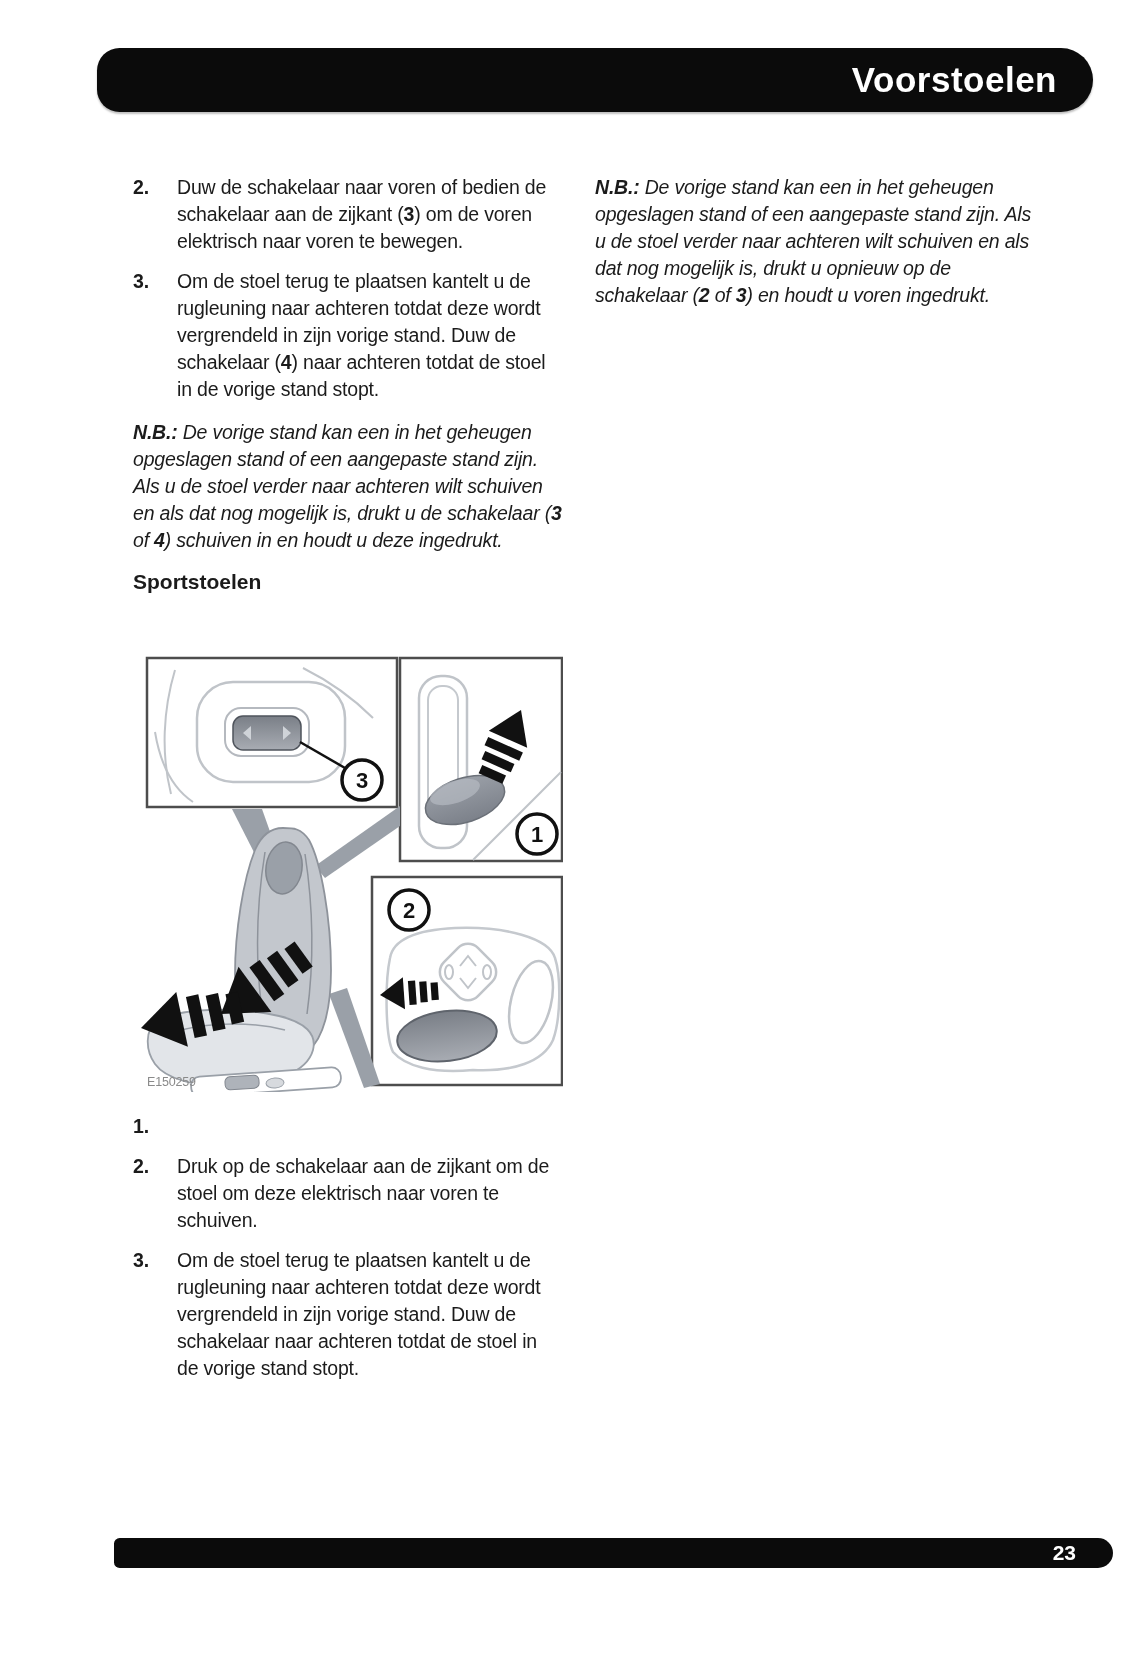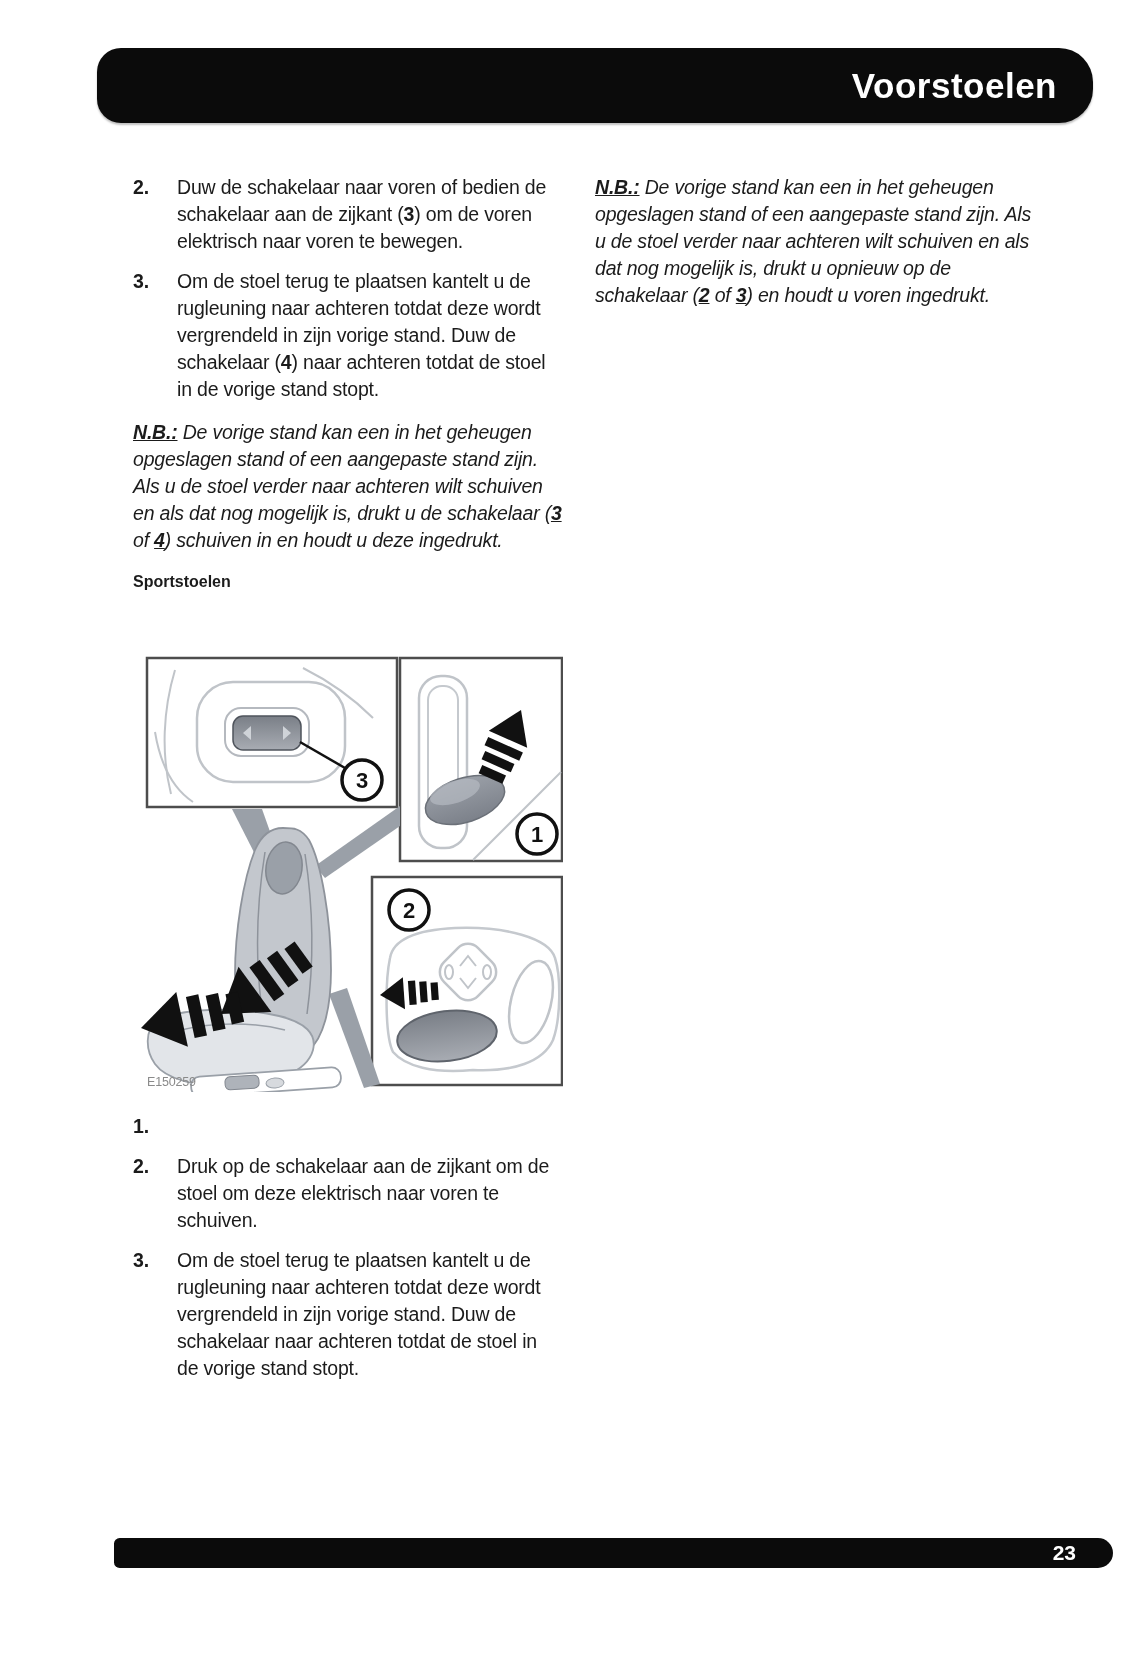--- a/index.html
+++ b/index.html
@@ -7,21 +7,21 @@
     position:relative;
     width:1142px;height:1654px;
     margin:0 auto;
     background:#ffffff;
     font-family:"Liberation Sans",sans-serif;
     color:#1b1b1b;
     overflow:hidden;
   }
   
   .header-bar{
-    position:absolute;left:97px;top:48px;width:996px;height:75px;
+    position:absolute;left:97px;top:48px;width:996px;height:64px;
     background:#0b0b0b;
     border-radius:24px 34px 34px 24px;
     box-shadow:0 2px 2px rgba(0,0,0,.25);
     display:flex;align-items:center;justify-content:flex-end;
   }
   .header-title{
     color:#ffffff;font-size:35px;font-weight:bold;letter-spacing:.5px;
     padding-right:36px;line-height:64px;
   }
   .footer-bar{
@@ -32,22 +32,22 @@
   .page-number{color:#ffffff;font-size:21px;font-weight:bold;padding-right:37px;}
   
   .col{position:absolute;top:174px;font-size:19.5px;line-height:27px;letter-spacing:-.2px;}
   .col-left{left:133px;width:430px;}
   .col-right{left:595px;width:440px;}
   .li{display:flex;margin:0 0 13px 0;}
   .num{flex:0 0 44px;font-weight:bold;}
   .li-text{flex:1;margin:0;}
   b{font-weight:bold;}
   .note{font-style:italic;margin:16px 0 0 0;}
-  .note b{font-style:italic;text-decoration:underline;}
-  .subheading{font-size:16px;font-weight:bold;margin:14px 0 0 0;letter-spacing:0;}
+  .note b{font-style:italic;}
+  .subheading{font-size:21px;font-weight:bold;margin:14px 0 0 0;letter-spacing:0;}
   .figure-wrap{margin-top:27px;margin-left:0;}
   .list-bottom{margin-top:14px;}
   svg .callout-num{font:bold 22px "Liberation Sans",sans-serif;fill:#111;}
   svg .fig-code{font:12.5px "Liberation Sans",sans-serif;fill:#8a8a8a;}
 </style>
 </head>
 <body>
 
 <div class="page">
 

